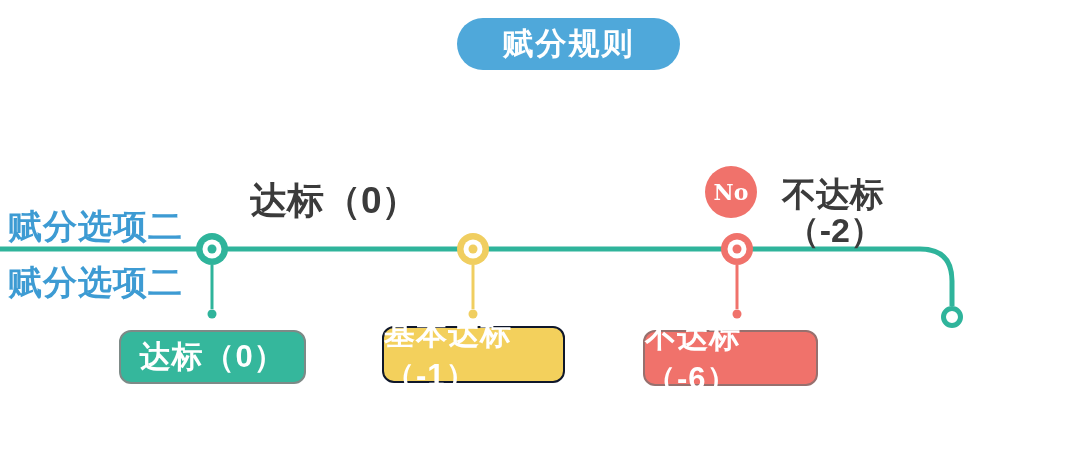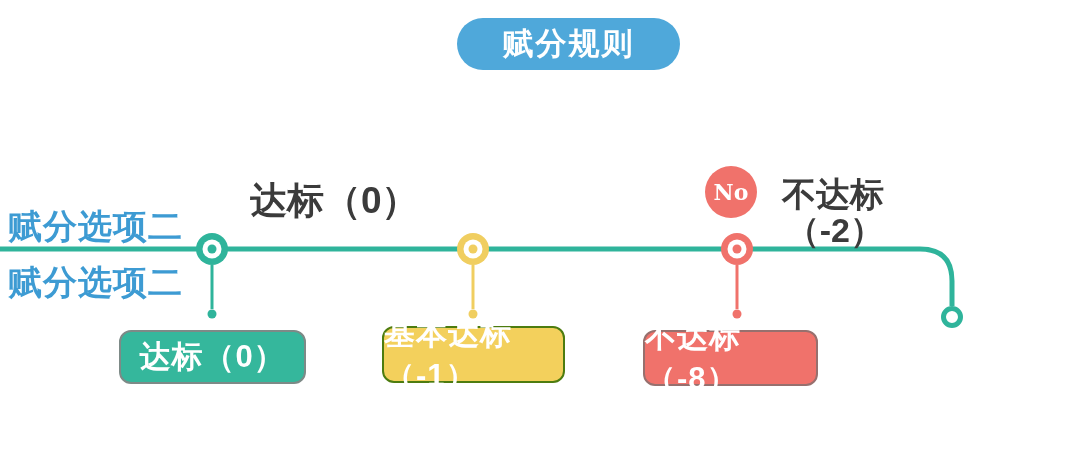--- a/index.html
+++ b/index.html
@@ -98,21 +98,21 @@
   }
   .opt-box.teal {
     left: 119px; top: 330px; width: 187px; height: 54px;
     background: #35B79C;
     border: 2px solid #7d8a87;
     border-radius: 12px;
   }
   .opt-box.yellow {
     left: 382px; top: 326px; width: 183px; height: 57px;
     background: #F3D05C;
-    border: 2px solid #4d7c0f;
+    border: 2px solid #0f172a;
     border-radius: 12px;
   }
   .opt-box.red {
     left: 643px; top: 330px; width: 175px; height: 56px;
     background: #F0726B;
     border: 2px solid #97706e;
     border-radius: 12px;
   }
   .opt-box.gray {
     left: 913px; top: 328px; width: 132px; height: 44px;
@@ -173,16 +173,16 @@
     <div>（-2）</div>
   </div>
 
   <div class="opt-box teal">
     <span>达标（0）</span>
   </div>
   <div class="opt-box yellow">
     <span>基本达标（-1）</span>
   </div>
   <div class="opt-box red">
-    <span>不达标（-8）</span>
+    <span>不达标（-6）</span>
   </div>
 
 </div>
 
 </body></html>

